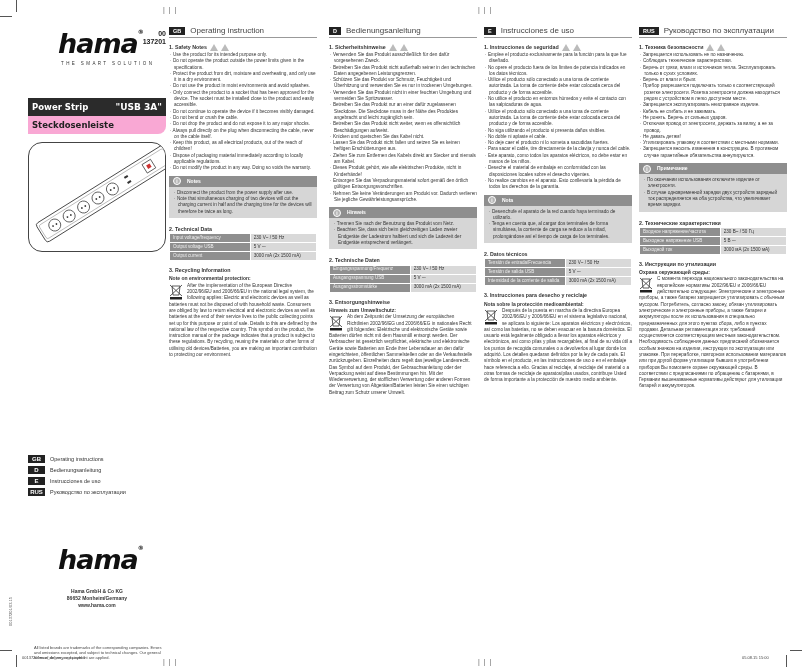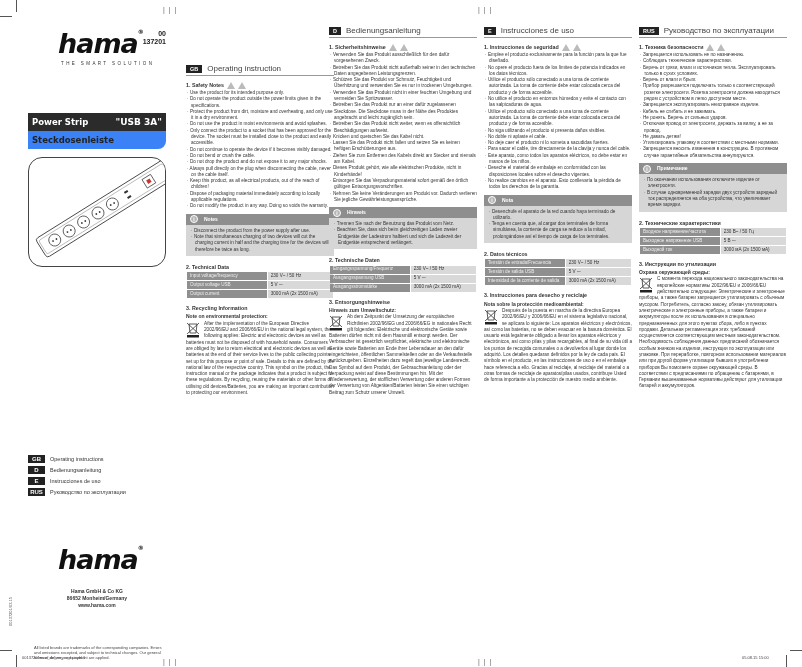--- a/index.html
+++ b/index.html
@@ -9,24 +9,24 @@
   .crop { position: absolute; background: #555; }
   .reg { position: absolute; font-size: 7px; color: #666; letter-spacing: 1px; }
 
   
   .cover { position: absolute; left: 28px; top: 28px; width: 138px; height: 620px; }
   .logo-row { position: relative; height: 45px; }
   .hama-logo { position: absolute; left: 30px; top: 0; font-family: "DejaVu Sans", sans-serif; font-weight: bold; font-style: italic; font-size: 27px; letter-spacing: -1px; color: #111; }
   .reg-mark { font-size: 6px; vertical-align: top; font-style: normal; }
   .tagline { position: absolute; left: 33px; top: 33px; font-size: 4.5px; letter-spacing: 2.4px; color: #333; }
   .artno { position: absolute; right: 0; top: 2px; text-align: right; font-weight: bold; font-size: 7px; line-height: 8px; color: #222; }
-  .title-box { margin-top: 40px; }
+  .title-box { margin-top: 25px; }
   .title-dark { background: #2b2b2b; color: #fff; height: 18px; display: flex; justify-content: space-between; align-items: center; padding: 0 4px; font-family: "DejaVu Sans", sans-serif; font-size: 8.5px; font-weight: bold; }
   .title-dark span:last-child { font-size: 9px; }
-  .title-light { background: #3b82f6; height: 18px; display: flex; align-items: center; padding: 0 4px; font-family: "DejaVu Sans", sans-serif; font-size: 8.5px; font-weight: bold; color: #222; border-bottom-right-radius: 8px; }
+  .title-light { background: #f9a8d4; height: 18px; display: flex; align-items: center; padding: 0 4px; font-family: "DejaVu Sans", sans-serif; font-size: 8.5px; font-weight: bold; color: #222; border-bottom-right-radius: 8px; }
   .product-img { margin-top: 8px; width: 138px; height: 110px; border: 1px solid #444; border-radius: 14px; position: relative; overflow: hidden; }
   .lang-list { position: absolute; top: 426px; left: 0; }
   .lang-row { display: flex; align-items: center; height: 10px; margin-bottom: 1px; }
   .lang-badge { background: #222; color: #fff; font-size: 6px; font-weight: bold; width: 17px; text-align: center; height: 8px; line-height: 8px; margin-right: 5px; }
   .lang-name { font-size: 5.5px; color: #333; }
   .footer-logo { position: absolute; top: 516px; left: 30px; font-family: "DejaVu Sans", sans-serif; font-weight: bold; font-style: italic; font-size: 27px; letter-spacing: -1px; color: #111; }
   .company { position: absolute; top: 560px; left: 0; width: 138px; text-align: center; font-size: 5px; font-weight: bold; line-height: 7px; color: #333; }
   .ce-mark { position: absolute; top: 600px; left: 6px; font-family: "DejaVu Sans", sans-serif; font-size: 13px; color: #222; margin-top: 44px; }
   .docno { position: absolute; top: 598px; left: -20px; font-size: 4px; color: #555; transform: rotate(-90deg); transform-origin: left top; }
   .disclaimer { position: absolute; top: 617px; left: 6px; width: 130px; font-size: 4px; line-height: 5px; color: #444; }
@@ -136,21 +136,21 @@
   <div class="company">
     <div>Hama GmbH &amp; Co KG</div>
     <div>86652 Monheim/Germany</div>
     <div>www.hama.com</div>
   </div>
   <div class="ce-mark">CE</div>
   <div class="docno">00137201/03.15</div>
   <div class="disclaimer">All listed brands are trademarks of the corresponding companies. Errors and omissions excepted, and subject to technical changes. Our general terms of delivery and payment are applied.</div>
 </div>
 
-<div class="col" id="col0" style="left:186px;margin-top:38px;">
+<div class="col" id="col0" style="left:169px;">
       <div class="col-header">
         <span class="col-badge">GB</span>
         <span class="col-title">Operating instruction</span>
       </div>
       <div class="sec-title">
       <span>1. Safety Notes</span>
       <span class="warn"></span>
       <span class="warn"></span>
     </div>
       <ul class="bullets">

